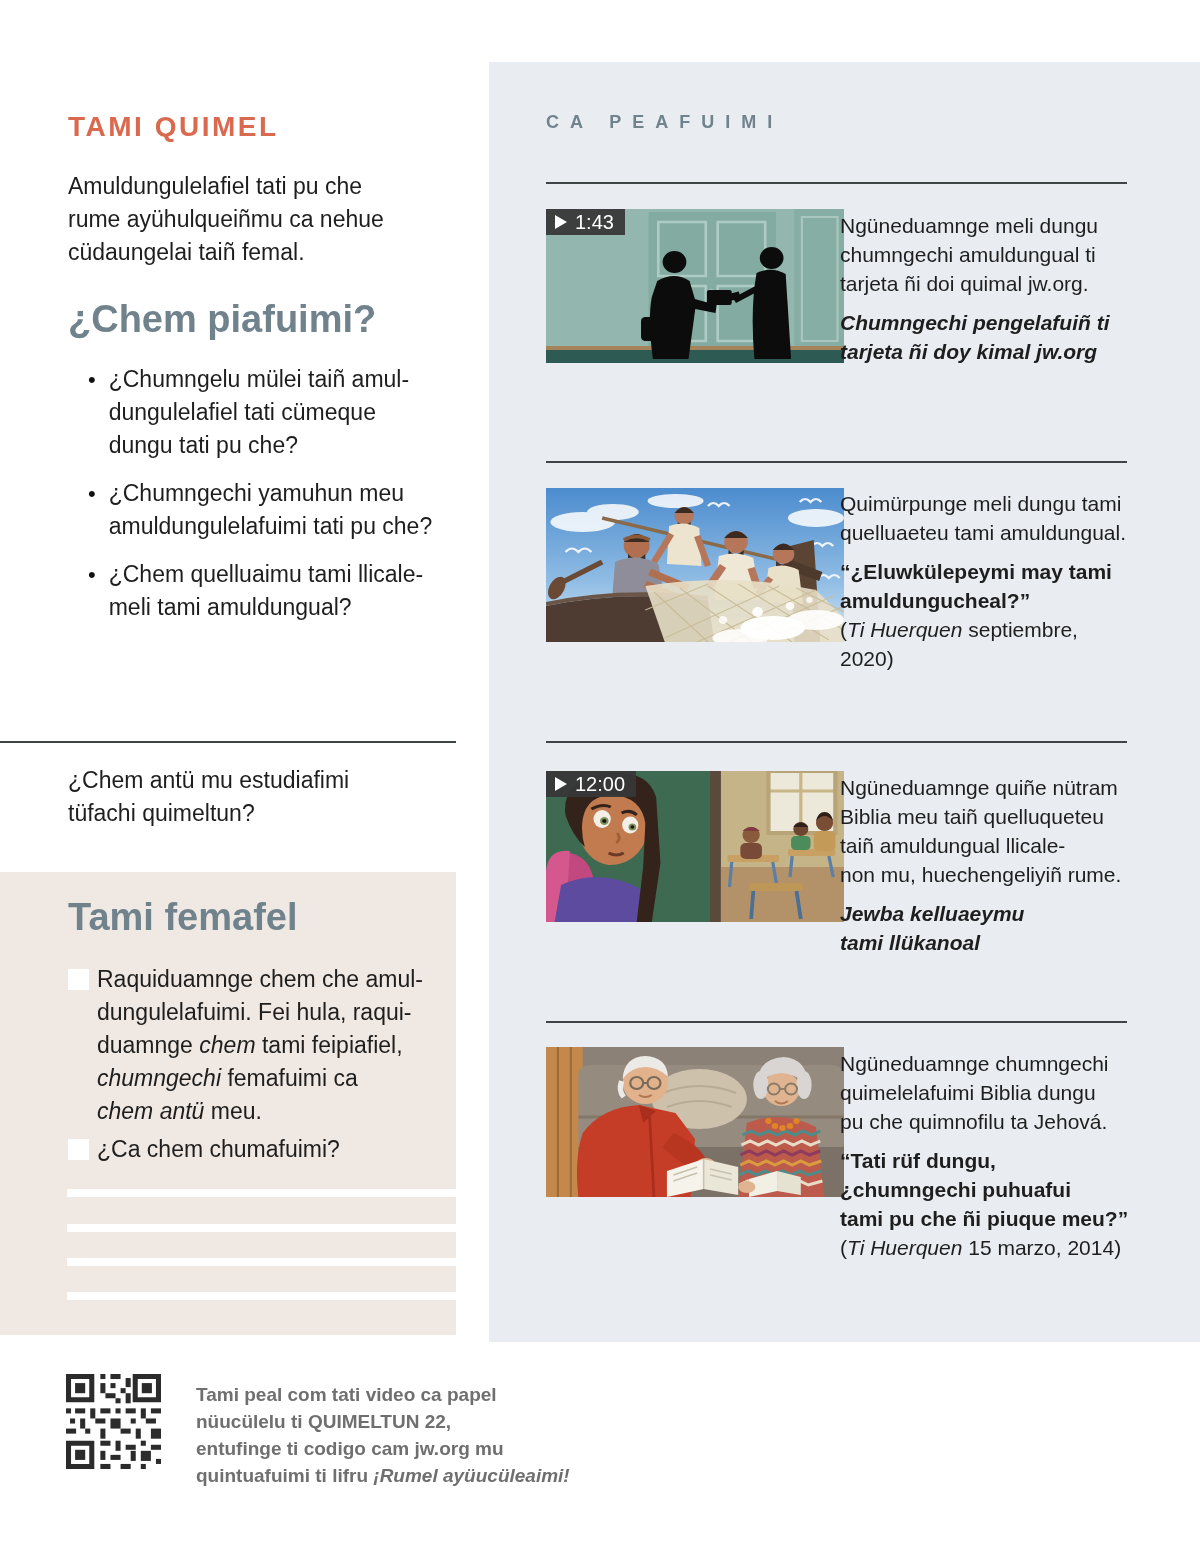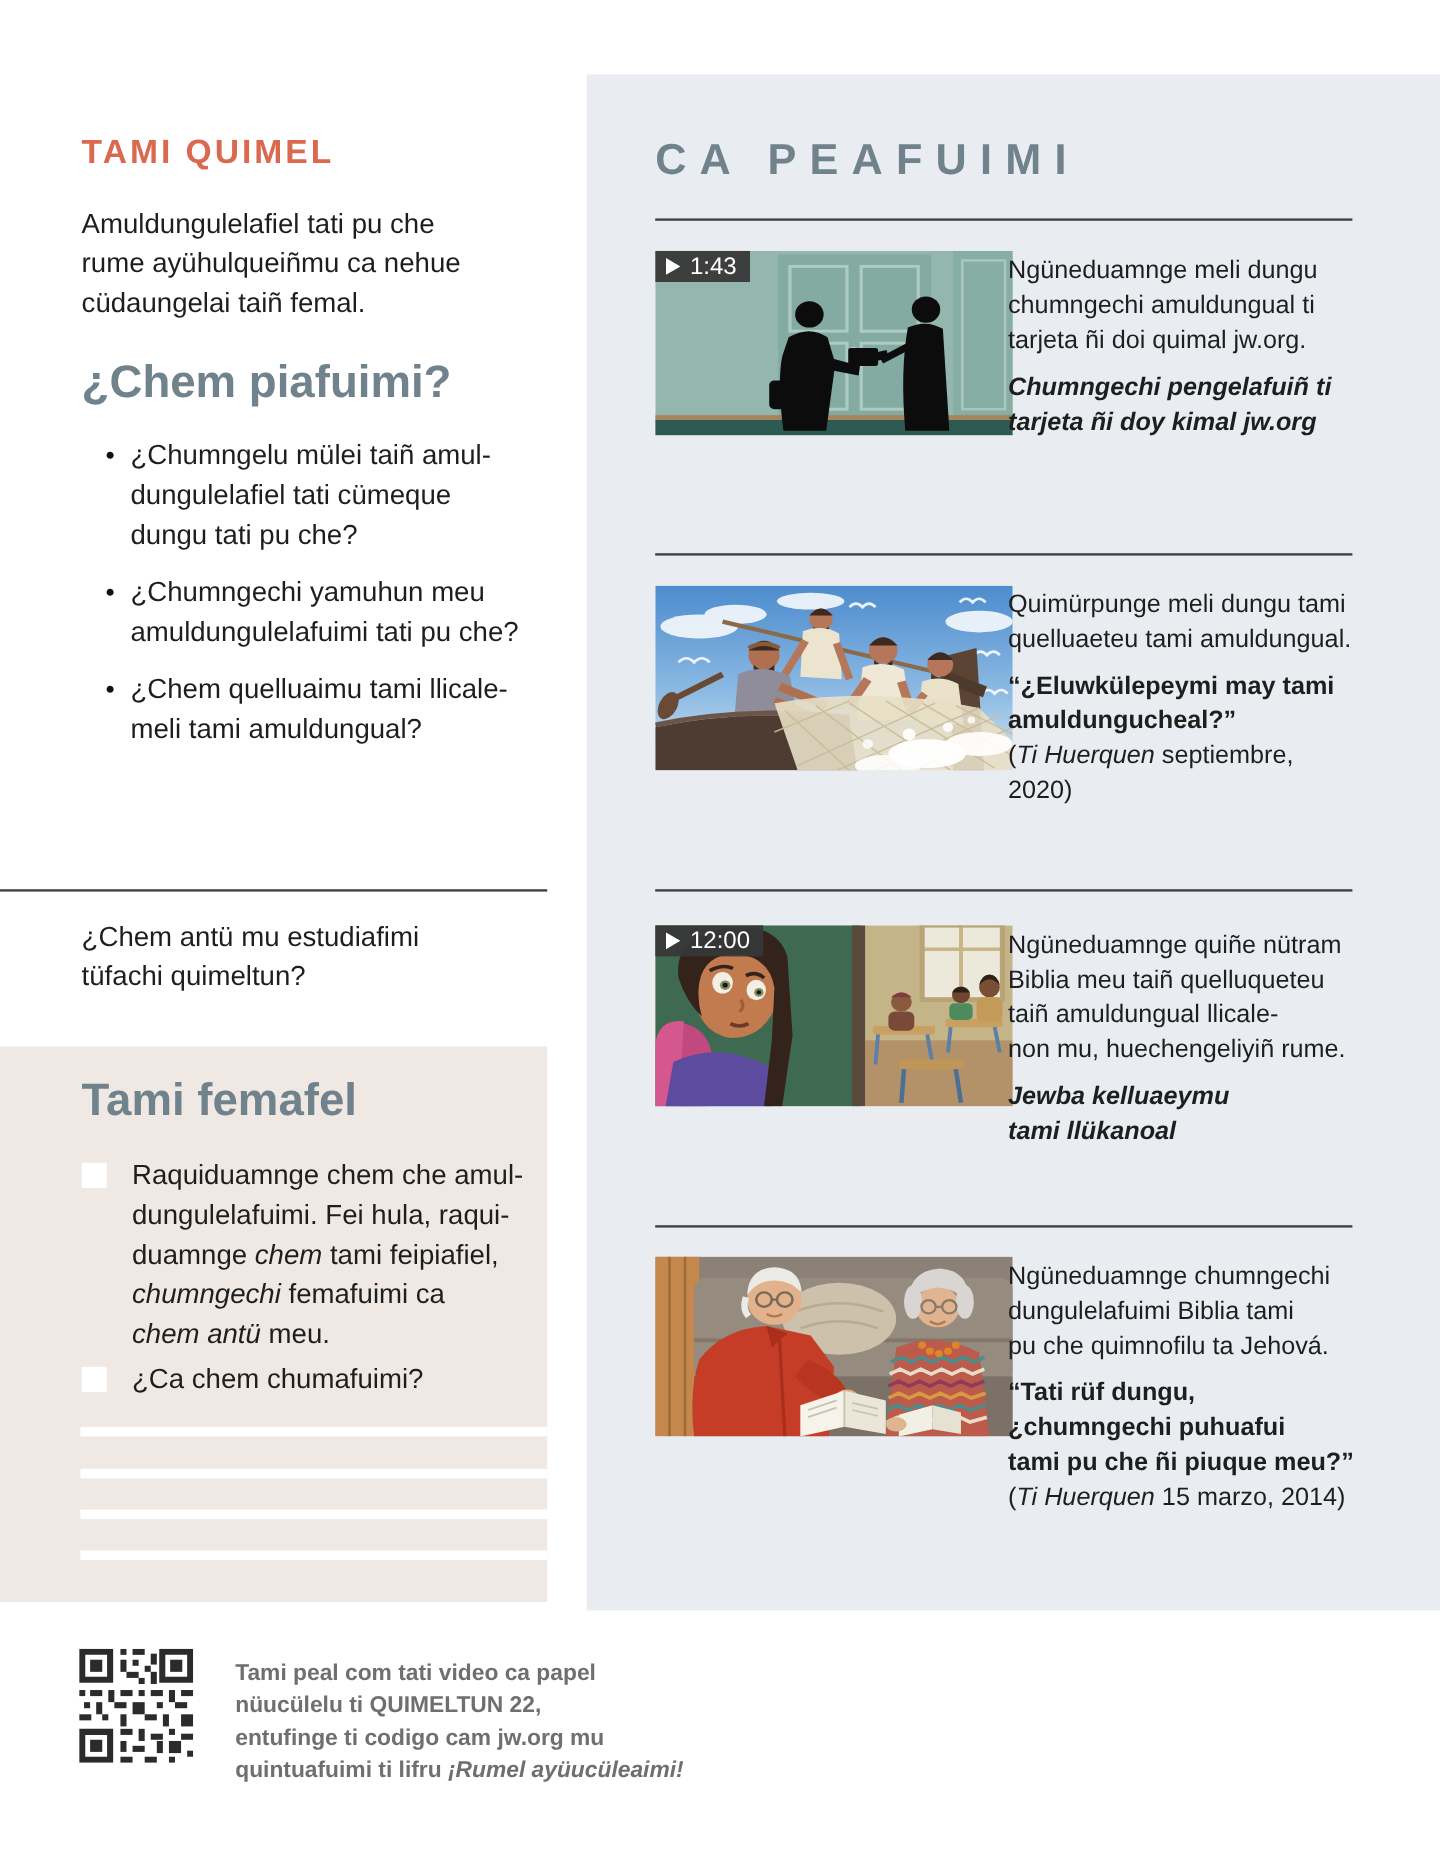--- a/index.html
+++ b/index.html
@@ -22,38 +22,38 @@
   .q-head { left:68px; top:298px; }
   .bullet-list { left:88px; top:363px; width:380px; list-style:none; }
   .bullet-list li { display:flex; gap:13px; margin-bottom:15px; }
   .bullet-dot { font-size:22px; line-height:33px; color:#111; flex:0 0 auto; }
   .bullet-text { font-size:23px; line-height:33px; }
   .left-divider { left:0; top:741px; width:456px; height:2px; background:var(--rule,#3F4447); }
   .study-q { left:68px; top:764px; width:390px; font-size:23px; line-height:33px; }
 
   .beige-panel { left:0; top:872px; width:456px; height:463px; background:var(--beige,#EFE8E3); }
   .todo-head { left:68px; top:896px; }
-  .todo-item { display:flex; gap:21px; width:375px; }
+  .todo-item { display:flex; gap:8px; width:375px; }
   .todo-1 { left:68px; top:963px; }
   .todo-2 { left:68px; top:1133px; }
   .checkbox { width:21px; height:21px; background:#ffffff; flex:0 0 auto; margin-top:6px; }
   .todo-text { font-size:23px; line-height:33px; }
   .write-line { left:67px; width:389px; height:8px; background:#ffffff; }
   .wl1 { top:1189px; } .wl2 { top:1224px; } .wl3 { top:1258px; } .wl4 { top:1292px; }
 
   .qr-svg { left:66px; top:1374px; width:95px; height:95px; }
   .qr-caption {
     left:196px; top:1381px; width:380px;
     font-size:19px; line-height:27px; font-weight:700; color:var(--muted,#6F6F6F);
   }
 
   
   .right-panel { left:489px; top:62px; width:711px; height:1280px; background:var(--panel,#E9EDF1); }
   .ca-head {
-    left:546px; top:112px; font-size:36px; font-weight:700;
+    left:546px; top:112px; font-size:18px; font-weight:700;
     letter-spacing:11px; color:var(--slate,#70838D);
   }
   .hrule { left:546px; width:581px; height:2px; background:var(--rule,#3F4447); }
   .hr1 { top:182px; } .hr2 { top:461px; } .hr3 { top:741px; } .hr4 { top:1021px; }
 
   .thumb { left:546px; width:298px; overflow:hidden; }
   .thumb svg { display:block; width:100%; height:100%; }
   .th1 { top:209px; height:154px; } .th2 { top:488px; height:154px; }
   .th3 { top:771px; height:151px; } .th4 { top:1047px; height:150px; }
 
@@ -451,21 +451,21 @@
         <path d="M146 112 V142" stroke="#C9C2B0" stroke-width="1.5"></path>
         <path d="M118 128 L140 120 M118 134 L140 126 M152 122 L172 127 M152 128 L172 133" stroke="#C9C2B0" stroke-width="1.5"></path>
         <path d="M188 132 L214 124 214 144 188 150 Z" fill="#F2EFE4"></path>
         <path d="M214 124 236 130 236 148 214 144 Z" fill="#E6E2D2"></path>
         <ellipse cx="186" cy="140" rx="8" ry="6" fill="#E0B490"></ellipse>
       </g>
     </svg>
   </figure>
   <div class="abs item-text it4">
     <p class="vt-body pre">Ngüneduamnge chumngechi
-dungulelafuimi Biblia tami
+quimelelafuimi Biblia dungu
 pu che quimnofilu ta Jehová.</p>
     <p class="vt-title pre">“Tati rüf dungu,
 ¿chumngechi puhuafui
 tami pu che ñi piuque meu?”</p>
     <p class="vt-ref"><span>(</span><i>Ti Huerquen</i><span> 15 marzo, 2014)</span></p>
   </div>
 
 </div>
 
 </body></html>

